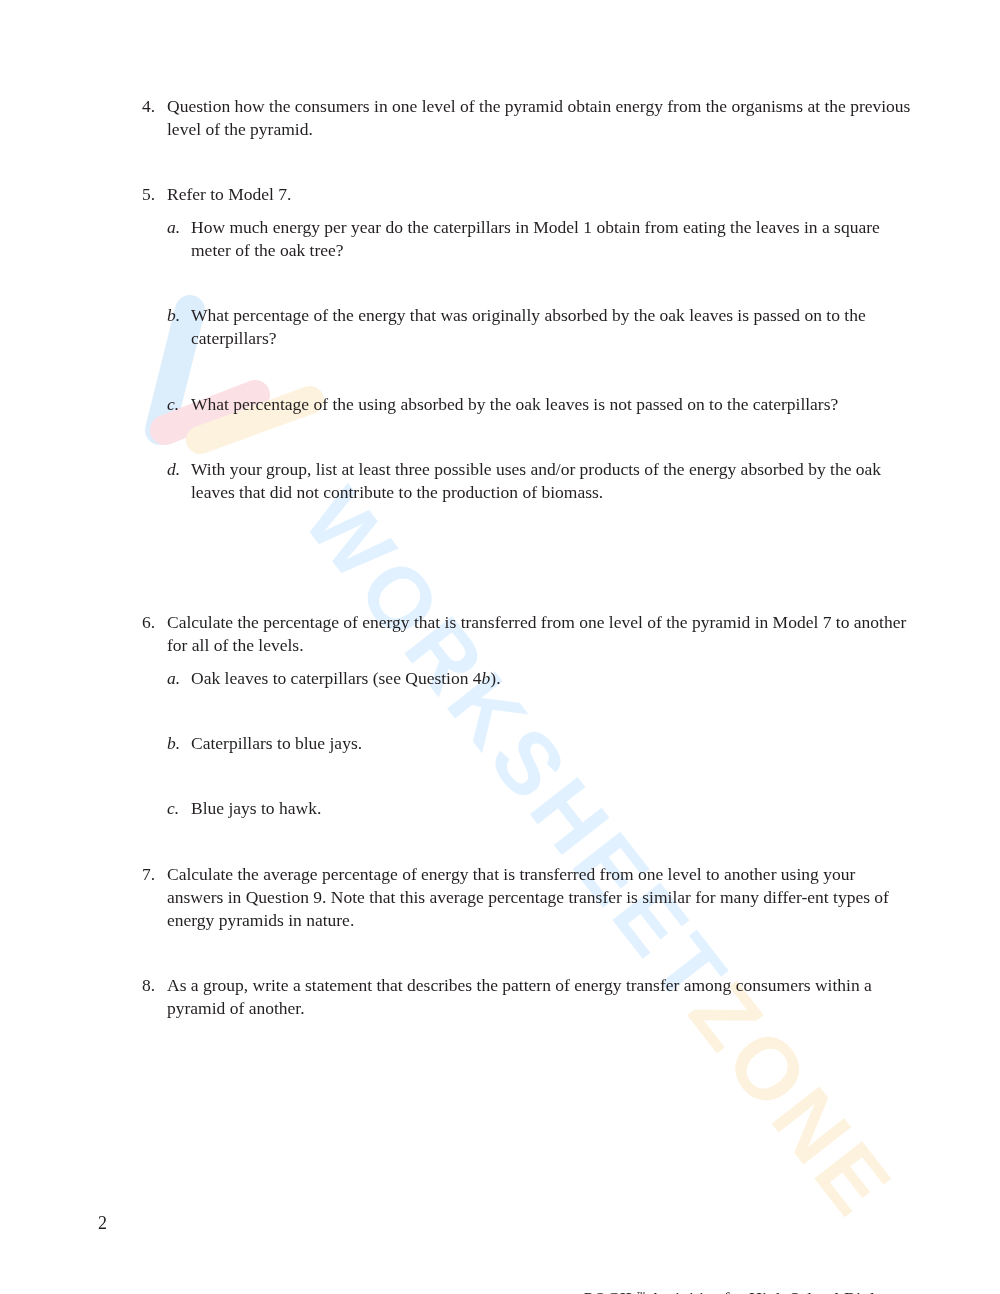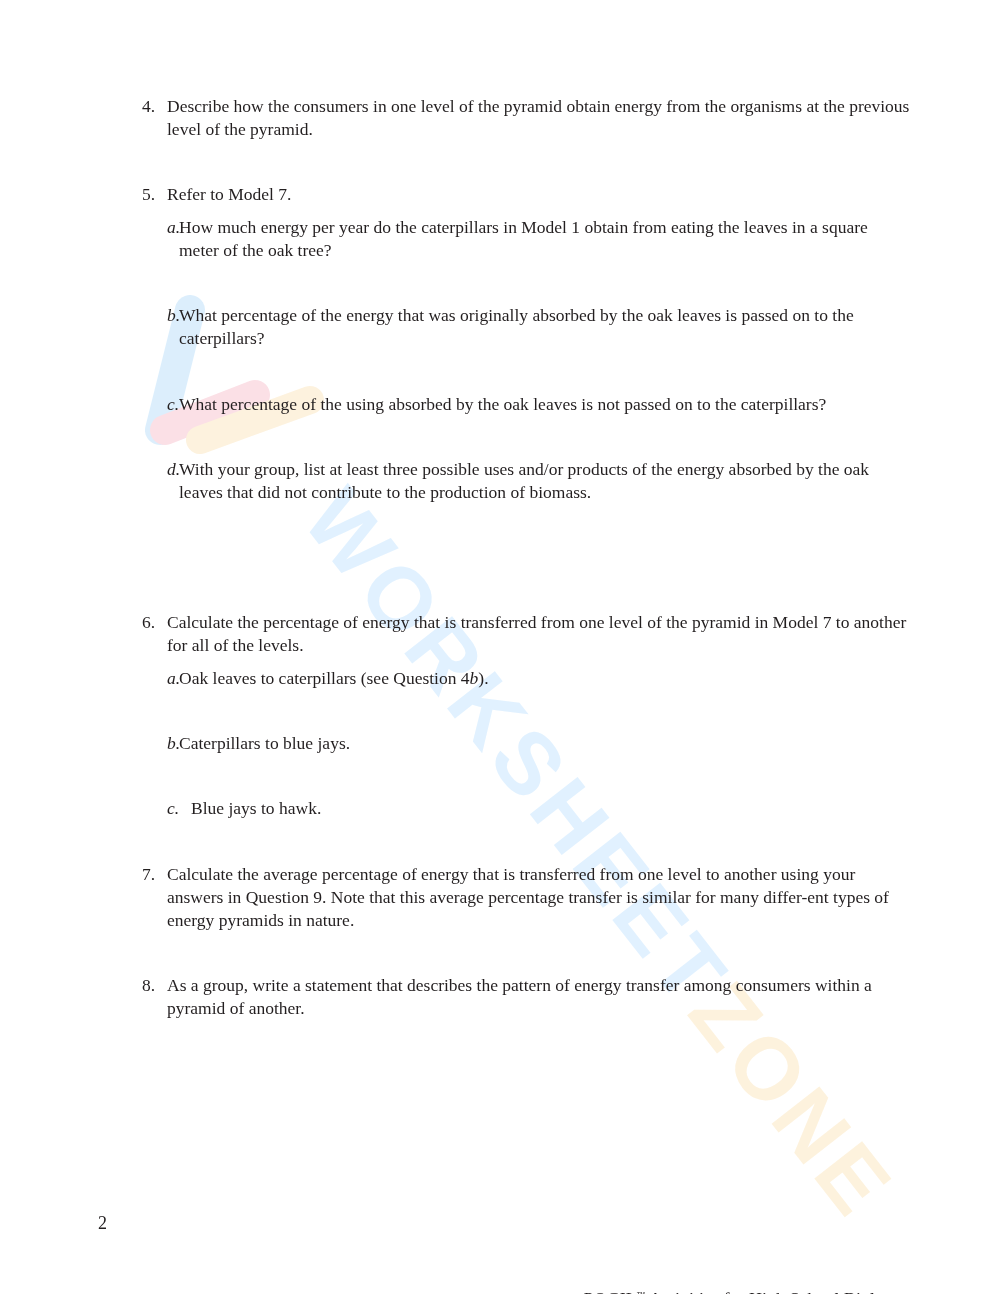--- a/index.html
+++ b/index.html
@@ -10,21 +10,21 @@
     font-size: 17.5px;
     line-height: 23px;
   }
   .watermark { position: absolute; left: 0; top: 0; width: 1000px; height: 1294px; pointer-events: none; z-index: 0; }
   .page { position: absolute; left: 0; top: 0; width: 1000px; height: 1294px; z-index: 1; }
   .q { position: absolute; left: 142px; width: 770px; }
   .q .num { position: absolute; left: 0; top: 0; width: 24px; }
   .q .text { margin-left: 25px; display: block; }
   .sub { position: absolute; left: 167px; width: 740px; }
   .sub .letter { position: absolute; left: 0; top: 0; font-style: italic; width: 22px; }
-  .sub .text { margin-left: 12px; display: block; }
+  .sub .text { margin-left: 24px; display: block; }
   .footer-left { position: absolute; left: 98px; top: 1212px; font-size: 18px; }
   .footer-right { position: absolute; right: 98px; top: 1284px; font-size: 18px; }
   .tm { font-size: 9px; vertical-align: 8px; }
   i.ital { font-style: italic; }
 </style>
 </head>
 <body>
 
 <svg class="watermark" viewBox="0 0 1000 1294" xmlns="http://www.w3.org/2000/svg">
   <g opacity="0.9">
@@ -34,21 +34,21 @@
   </g>
   <g transform="translate(300 520) rotate(52)">
     <text x="0" y="0" font-family="Liberation Sans, sans-serif" font-weight="bold" font-size="88" letter-spacing="6" fill="#dcefff" opacity="0.85">WORKSHEET<tspan fill="#fdf0d8">ZONE</tspan></text>
   </g>
 </svg>
 
 <div class="page">
 
   <div class="q" style="top:95px;">
     <span class="num">4.</span>
-    <span class="text">Describe how the consumers in one level of the pyramid obtain energy from the organisms at the previous level of the pyramid.</span>
+    <span class="text">Question how the consumers in one level of the pyramid obtain energy from the organisms at the previous level of the pyramid.</span>
   </div>
 
   <div class="q" style="top:183px;">
     <span class="num">5.</span>
     <span class="text">Refer to Model 7.</span>
   </div>
   <div class="sub" style="top:216px;">
     <span class="letter">a.</span>
     <span class="text">How much energy per year do the caterpillars in Model 1 obtain from eating the leaves in a square meter of the oak tree?</span>
   </div>

